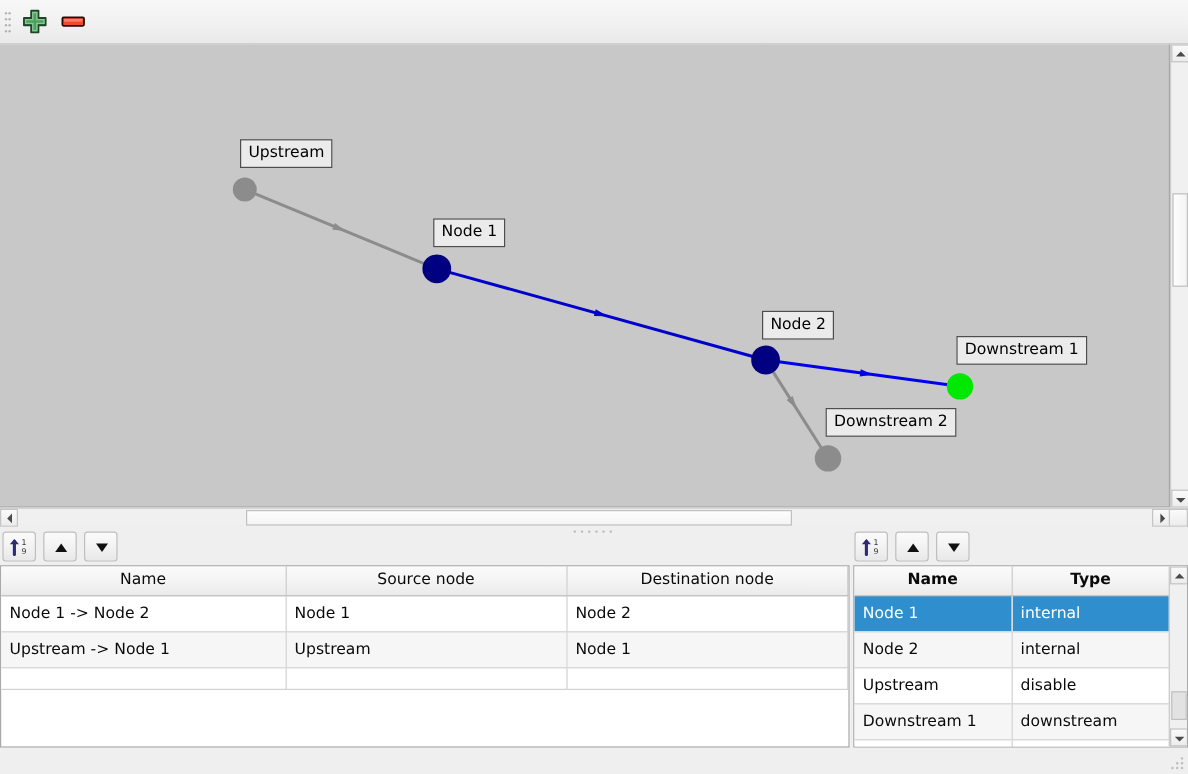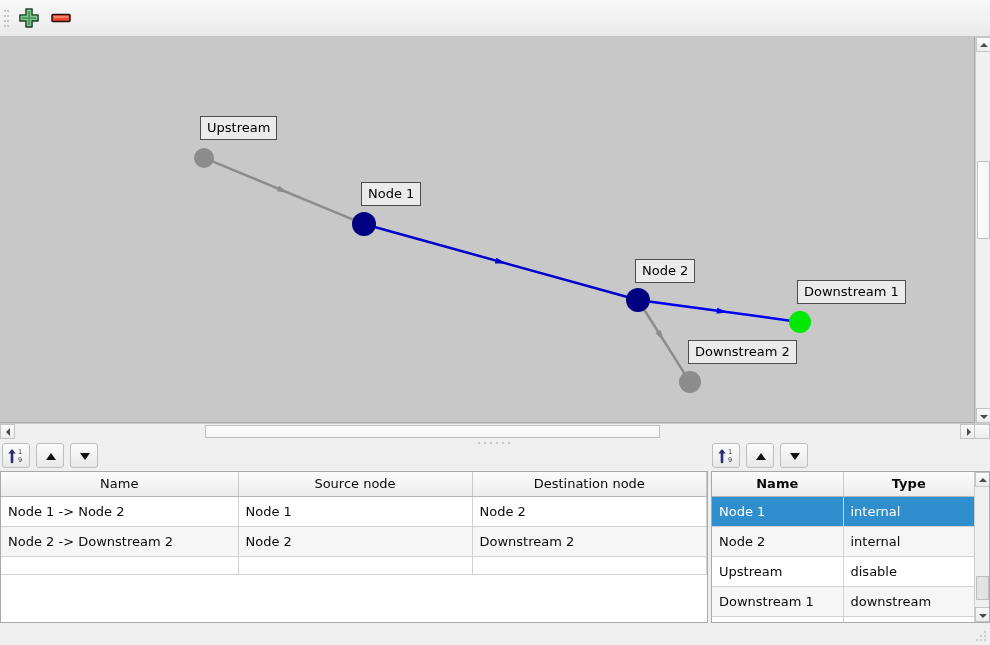--- a/index.html
+++ b/index.html
@@ -375,23 +375,23 @@
             <th>Destination node</th>
           </tr>
         </thead>
       <tbody id="edges-body">
           <tr class="odd">
             <td>Node 1 -&gt; Node 2</td>
             <td>Node 1</td>
             <td>Node 2</td>
           </tr>
           <tr class="even">
-            <td>Node 2 -&gt; Downstream 2</td>
-            <td>Node 2</td>
-            <td>Downstream 2</td>
+            <td>Upstream -&gt; Node 1</td>
+            <td>Upstream</td>
+            <td>Node 1</td>
           </tr>
           <tr class="blank">
             <td></td>
             <td></td>
             <td></td>
           </tr>
         </tbody>
     </table>
   </div>
 

